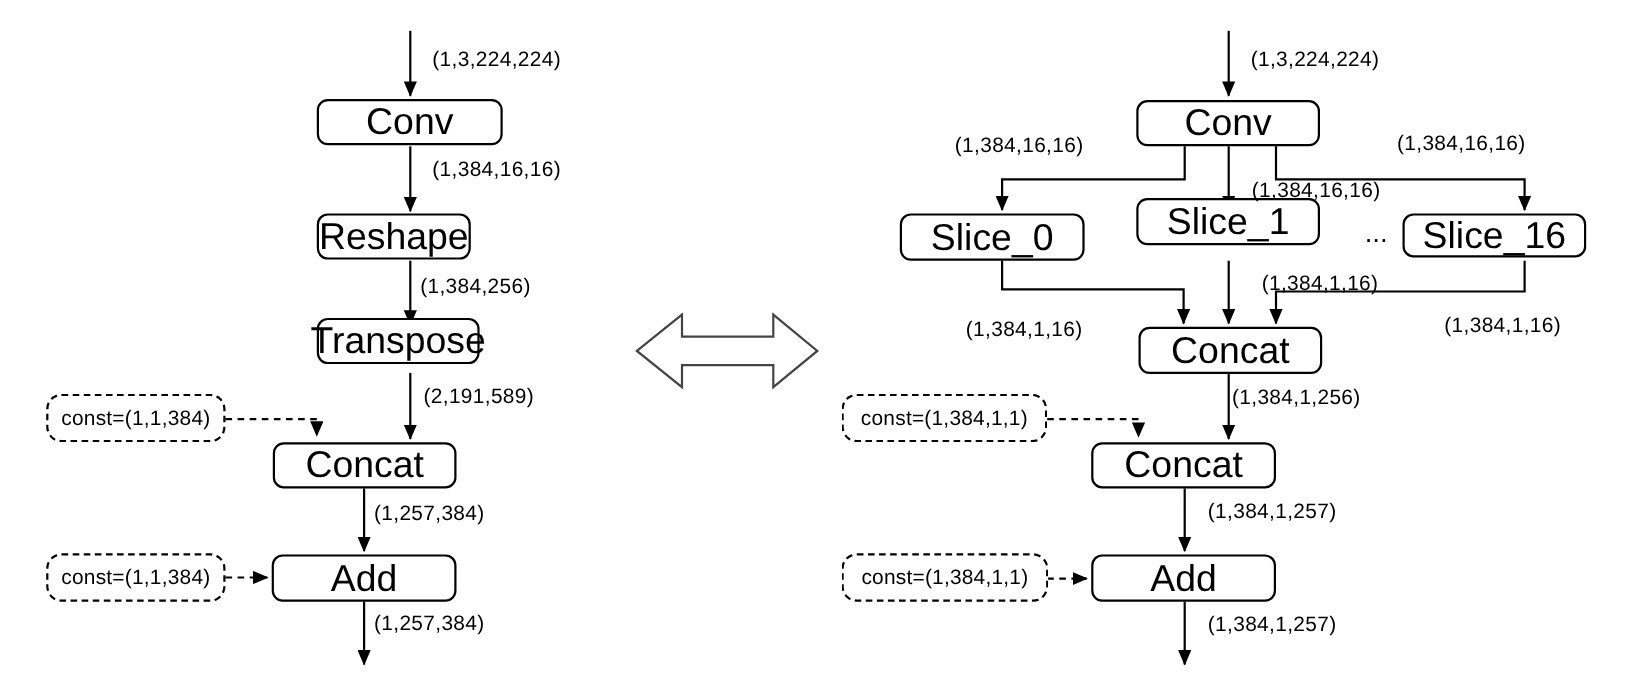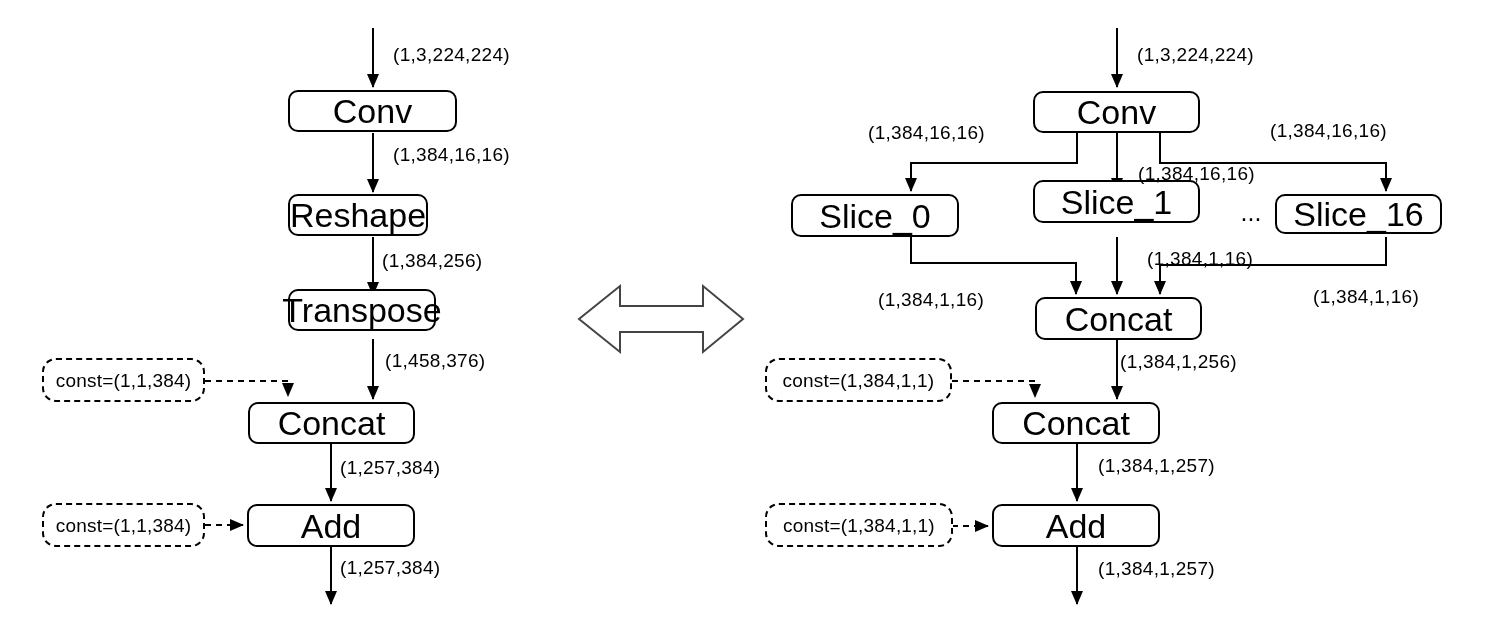--- a/index.html
+++ b/index.html
@@ -74,26 +74,26 @@
   <div class="node" style="left:288px;top:289px;width:148px;height:42px">Transpose</div>
   <div class="node" style="left:248px;top:402px;width:167px;height:42px">Concat</div>
   <div class="node" style="left:247px;top:504px;width:168px;height:43px">Add</div>
 
   <div class="const" style="left:42px;top:358px;width:163px;height:44px">const=(1,1,384)</div>
   <div class="const" style="left:42px;top:503px;width:163px;height:44px">const=(1,1,384)</div>
 
   <div class="elabel" style="left:393px;top:45px">(1,3,224,224)</div>
   <div class="elabel" style="left:393px;top:145px">(1,384,16,16)</div>
   <div class="elabel" style="left:382px;top:251px">(1,384,256)</div>
-  <div class="elabel" style="left:385px;top:351px">(1,458,376)</div>
+  <div class="elabel" style="left:385px;top:351px">(2,191,589)</div>
   <div class="elabel" style="left:340px;top:458px">(1,257,384)</div>
   <div class="elabel" style="left:340px;top:558px">(1,257,384)</div>
 
   <div class="node" style="left:1033px;top:91px;width:167px;height:42px">Conv</div>
-  <div class="node" style="left:791px;top:194px;width:168px;height:43px">Slice_0</div>
+  <div class="node" style="left:818px;top:194px;width:168px;height:43px">Slice_0</div>
   <div class="node" style="left:1033px;top:180px;width:167px;height:43px">Slice_1</div>
   <div class="ellipsis" style="left:1238px;top:200px;width:26px;text-align:center">...</div>
   <div class="node" style="left:1275px;top:194px;width:167px;height:40px">Slice_16</div>
   <div class="node" style="left:1035px;top:297px;width:167px;height:43px">Concat</div>
   <div class="node" style="left:992px;top:402px;width:168px;height:42px">Concat</div>
   <div class="node" style="left:992px;top:504px;width:168px;height:43px">Add</div>
 
   <div class="const" style="left:765px;top:358px;width:187px;height:44px">const=(1,384,1,1)</div>
   <div class="const" style="left:765px;top:503px;width:188px;height:44px">const=(1,384,1,1)</div>
 

